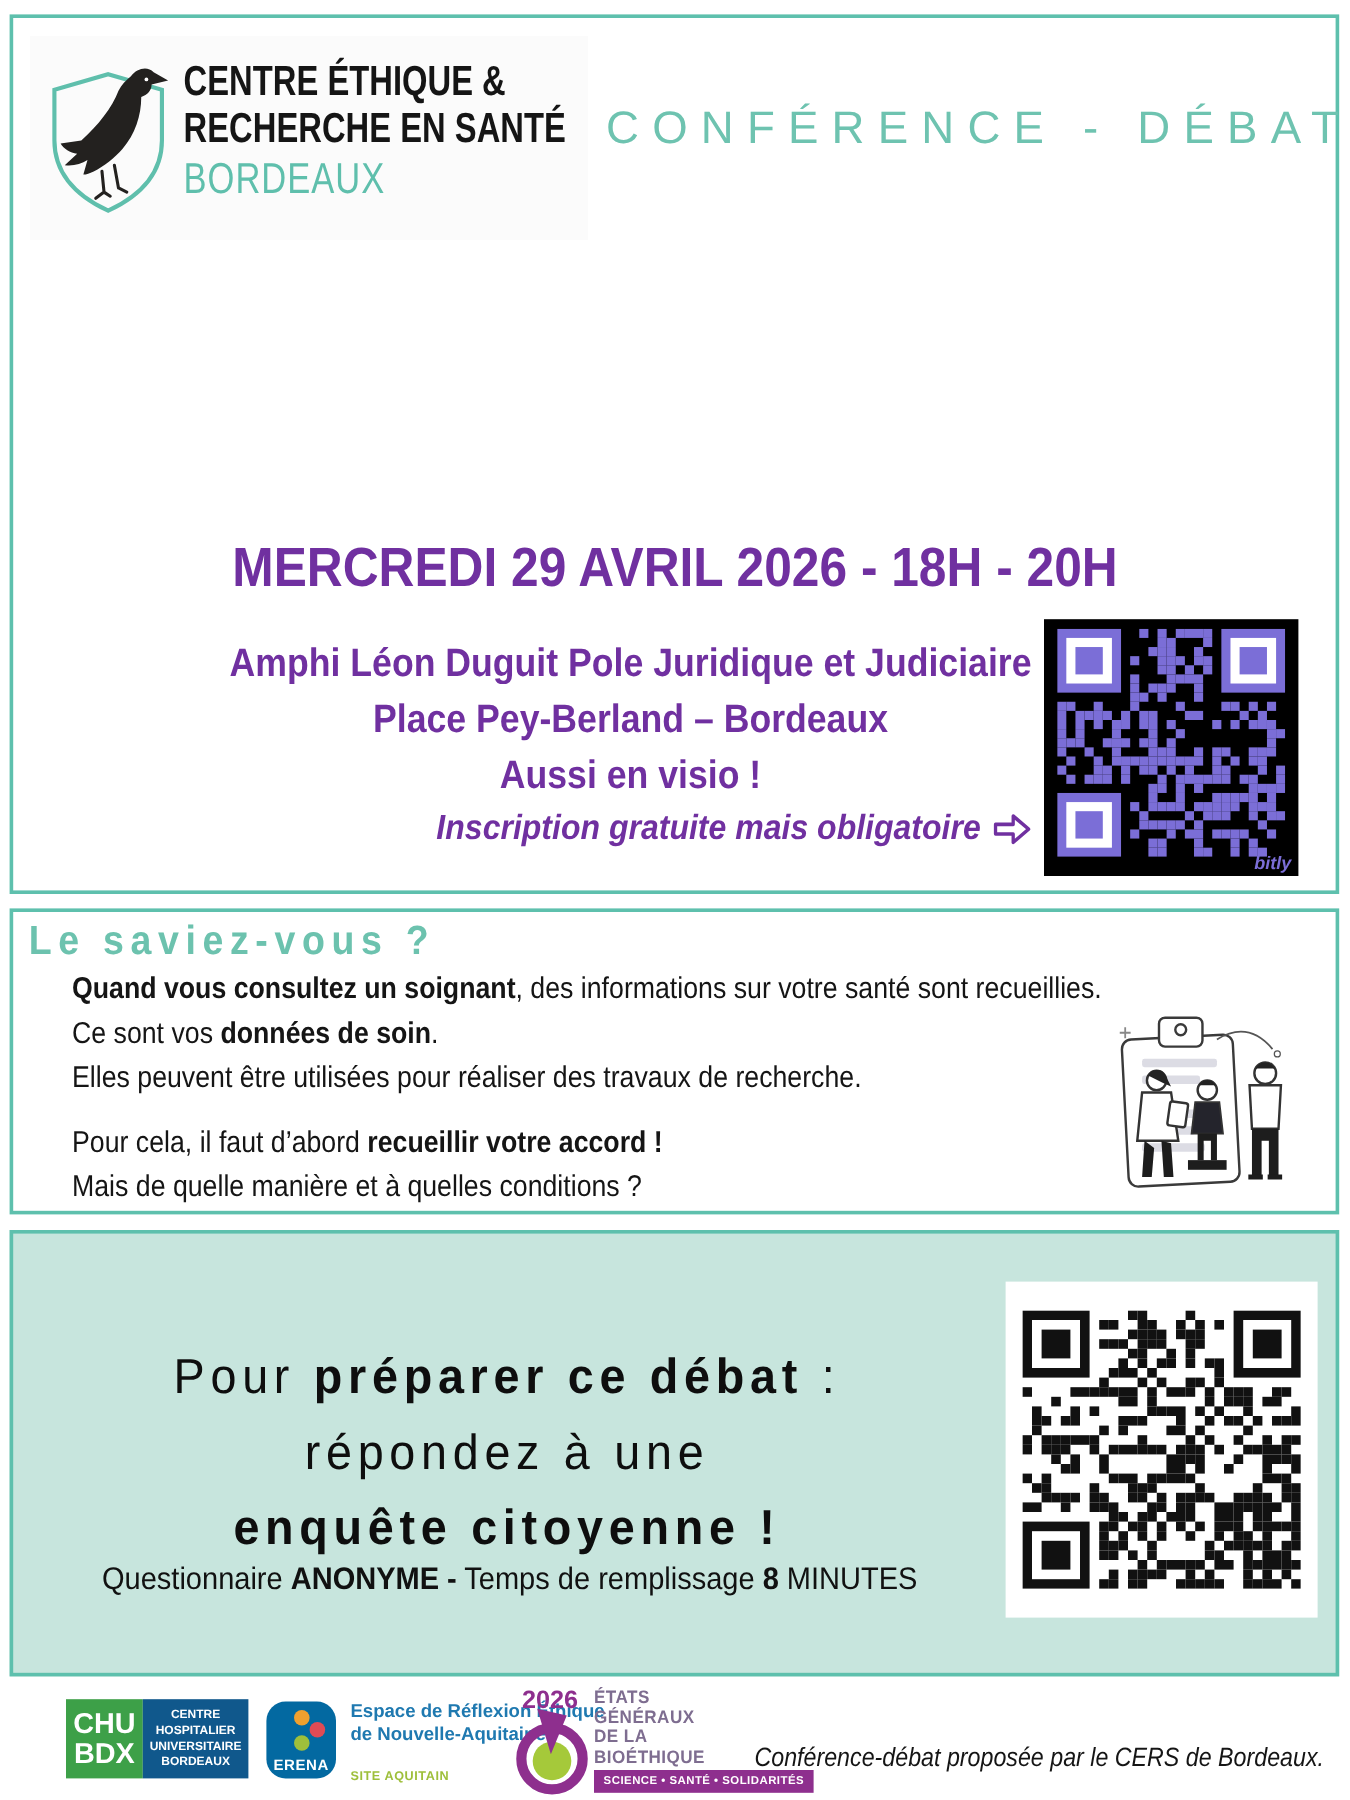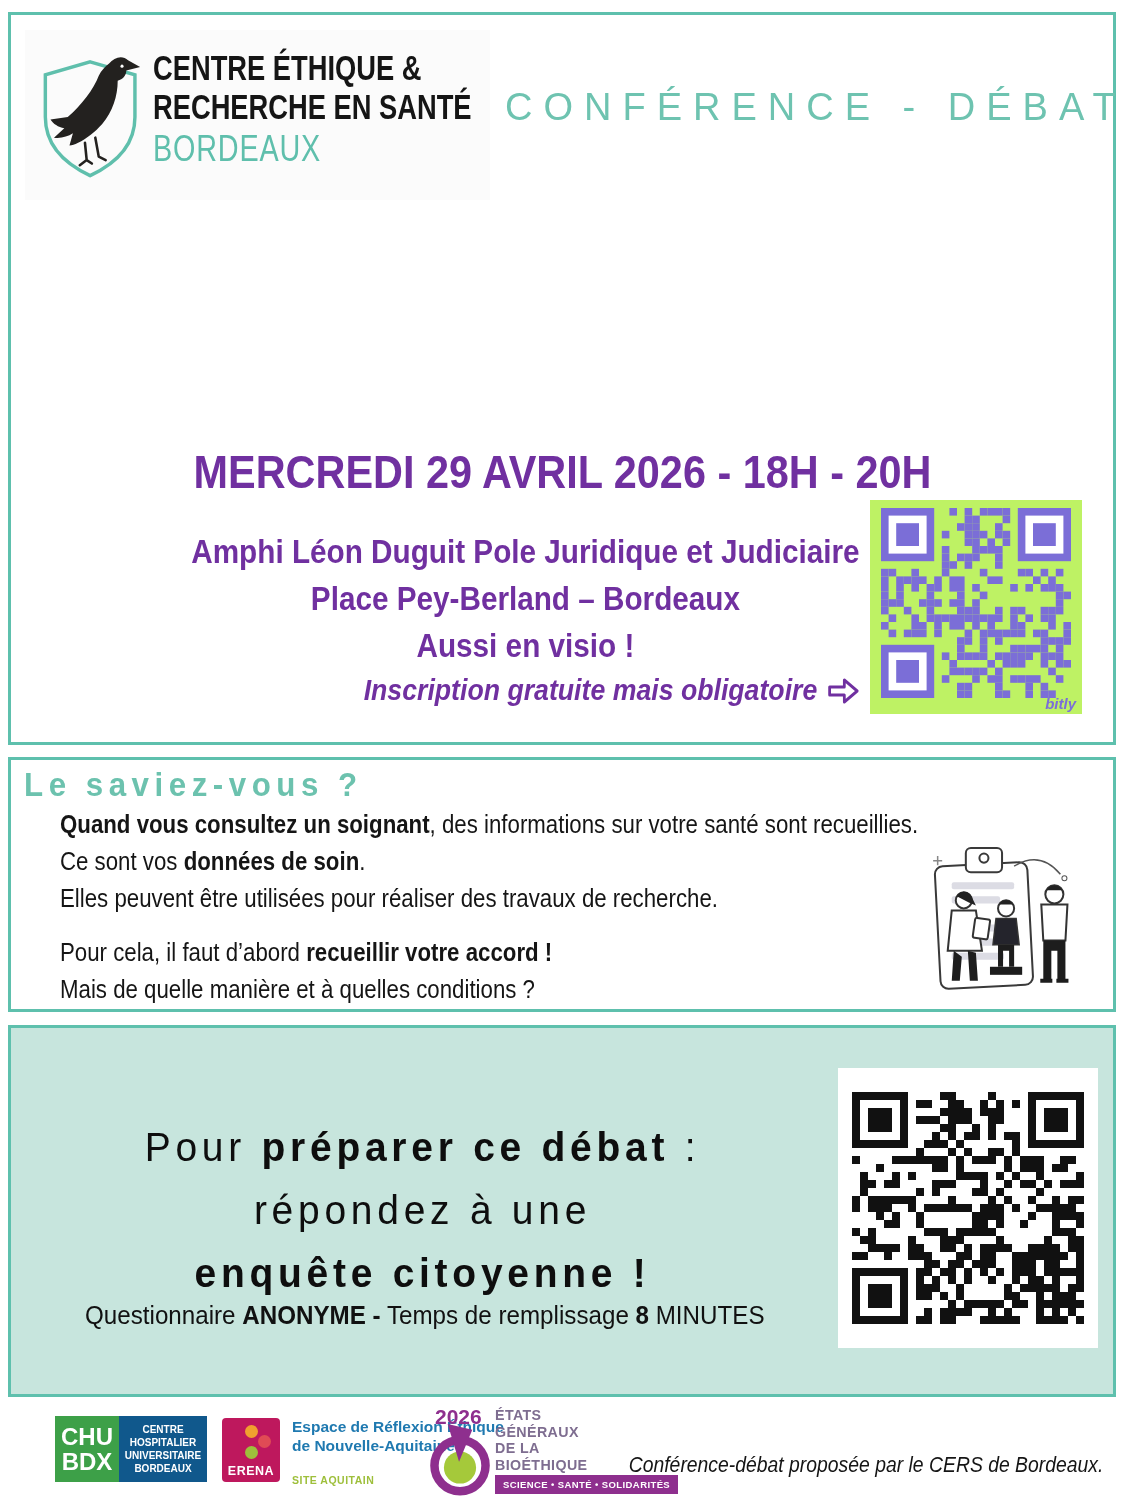--- a/index.html
+++ b/index.html
@@ -24,21 +24,21 @@
   .title-l2{font-size:40px;font-weight:700;text-align:right;white-space:nowrap;
     transform:scaleX(.86);transform-origin:100% 50%;margin-top:16px;}
   .date-line{left:0;top:445px;width:1125px;text-align:center;font-size:46px;font-weight:700;
     color:#7030a0;white-space:nowrap;transform:scaleX(.9);transform-origin:50% 50%;}
   .venue{right:265px;top:528px;text-align:center;color:#7030a0;font-weight:700;}
   .venue-line{font-size:33px;line-height:47px;white-space:nowrap;
     transform:scaleX(.9);transform-origin:100% 50%;}
   .reg-line{margin-top:5px;font-size:29px;font-style:italic;display:flex;
     align-items:center;justify-content:flex-end;gap:10px;white-space:nowrap;
     transform:scaleX(.92);transform-origin:100% 50%;}
-  .qr-panel1{left:870px;top:500px;width:212px;height:214px;background:#bef264;}
+  .qr-panel1{left:870px;top:516px;width:212px;height:214px;background:#000000;}
   .bitly{position:absolute;right:6px;bottom:2px;color:#7b6ed7;font-style:italic;
     font-weight:700;font-size:15px;}
 
   .dyk-heading{left:24px;top:765px;font-size:34px;font-weight:700;letter-spacing:6px;
     color:#6cc2ae;white-space:nowrap;transform:scaleX(.92);transform-origin:0 50%;}
   .dyk-text{left:24px;top:806px;color:#151515;margin-left:36px;}
   .dyk-line{font-size:25px;line-height:37px;white-space:nowrap;
     transform:scaleX(.89);transform-origin:0 50%;}
   .dyk-gap{height:17px;}
 
@@ -48,21 +48,21 @@
   .survey-note{left:85px;top:1300px;font-size:26px;color:#111;white-space:nowrap;
     transform:scaleX(.93);transform-origin:0 50%;}
   .qr-panel2{left:838px;top:1068px;width:260px;height:280px;background:#fff;}
 
   .chu{left:55px;top:1416px;display:flex;}
   .chu-green{width:64px;height:66px;background:#3da048;display:flex;flex-direction:column;
     justify-content:center;align-items:center;color:#fff;font-weight:700;font-size:24px;line-height:25px;}
   .chu-navy{width:88px;height:66px;background:#10588c;display:flex;flex-direction:column;
     justify-content:center;align-items:center;color:#fff;font-weight:700;font-size:10px;line-height:13px;}
   .erena{left:222px;top:1418px;display:flex;gap:12px;align-items:flex-start;}
-  .erena-icon{position:relative;width:58px;height:64px;background:#be185d;border-radius:4px;}
+  .erena-icon{position:relative;width:58px;height:64px;background:#0369a1;border-radius:16px;}
   .erena-dot{position:absolute;width:13px;height:13px;border-radius:50%;}
   .erena-label{position:absolute;bottom:4px;width:100%;text-align:center;color:#fff;
     font-weight:700;font-size:12.5px;letter-spacing:.5px;}
   .erena-l12{color:#1f79b0;font-weight:700;font-size:15.5px;line-height:18.5px;white-space:nowrap;}
   .erena-l3{color:#9ebf3b;font-weight:700;font-size:10.5px;letter-spacing:.5px;margin-top:19px;white-space:nowrap;}
   .egb{left:425px;top:1405px;width:235px;height:95px;}
   .egb-year{position:absolute;left:10px;top:0;color:#8e2f8e;font-weight:700;font-size:21px;}
   .egb-lines{position:absolute;left:70px;top:2px;color:#7e6d90;font-weight:700;font-size:15px;
     line-height:16.5px;letter-spacing:.4px;transform:scaleX(.95);transform-origin:0 0;}
   .egb-lines div{white-space:nowrap;}

